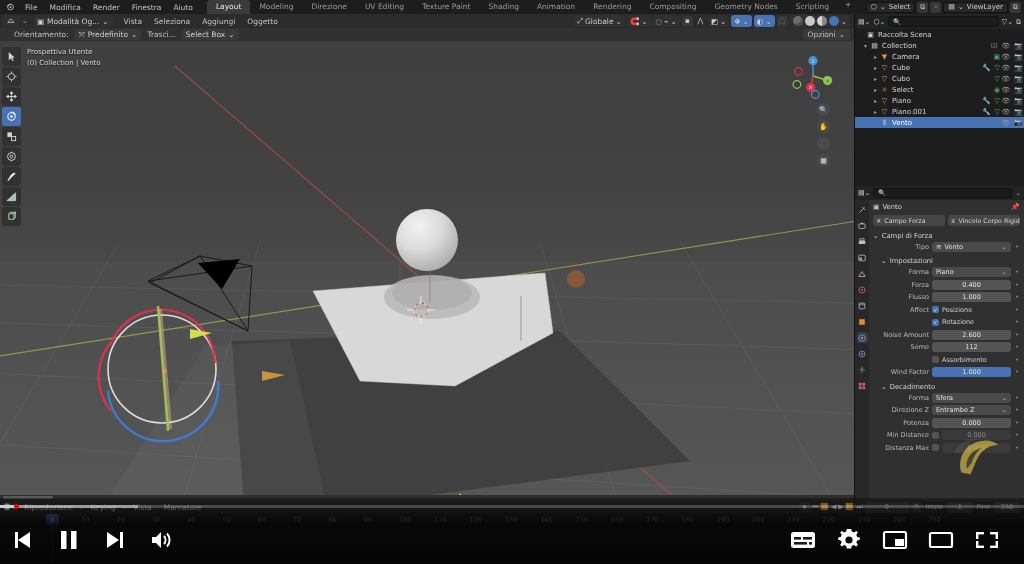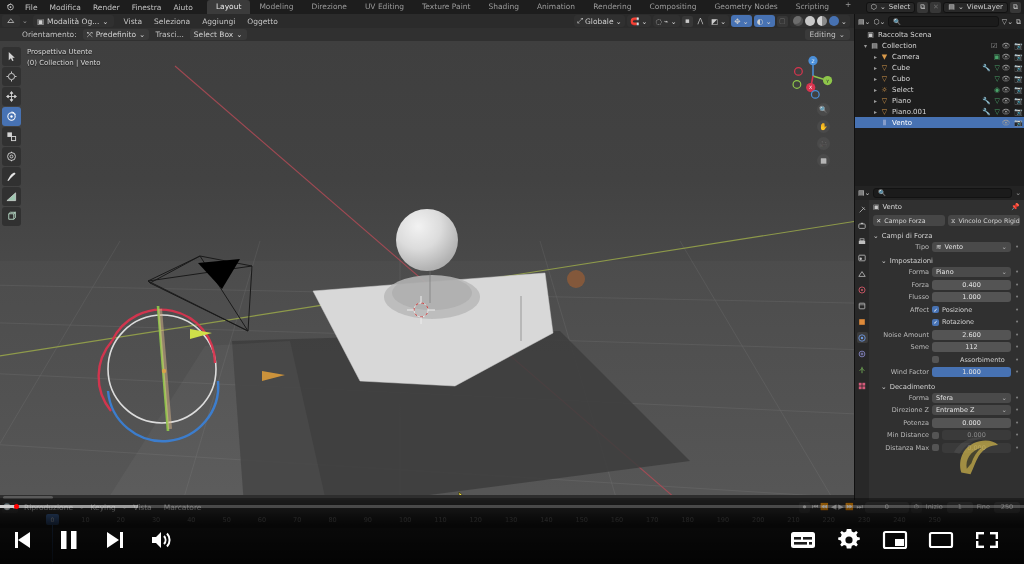--- a/index.html
+++ b/index.html
@@ -52,21 +52,21 @@
   .sb1 { background:#6d6d6d; box-shadow: inset -2px -2px 0 rgba(0,0,0,.25); }
   .sb2 { background:#c9c9c9; }
   .sb3 { background:linear-gradient(90deg,#d5d5d5 50%,#8a8a8a 50%); border-radius:50%; }
   .sb4 { background:#4772b3; }
   .activetog { background:#4772b3 !important; }
 
   
   .toolrow {
     position:absolute; left:0; top:28px; width:854px; height:13px;
     background:#303030; display:flex; align-items:center; font-size:7.5px;
-    color:#c0c0c0; padding-left:22px; gap:6px; white-space:nowrap;
+    color:#c0c0c0; padding-left:14px; gap:6px; white-space:nowrap;
   }
   .toolrow .field { background:#393939; border-radius:3px; height:11px;
      display:flex; align-items:center; padding:0 4px; gap:3px; color:#d2d2d2; }
   .opt-btn { margin-left:auto; margin-right:4px; background:#3a3a3a; border-radius:3px;
      height:11px; display:flex; align-items:center; padding:0 5px; gap:3px; }
 
   
   .viewport {
     position:absolute; left:0; top:41px; width:854px; height:459px;
     background:#3b3b3b; overflow:hidden;
@@ -330,21 +330,21 @@
       <span>⤧</span>
       <span>Predefinito</span>
       <span>⌄</span>
     </div>
     <span>Trasci...</span>
     <div class="field">
       <span>Select Box</span>
       <span>⌄</span>
     </div>
     <div class="opt-btn">
-      <span>Editing</span>
+      <span>Opzioni</span>
       <span>⌄</span>
     </div>
   </div>
 
   <div class="viewport">
     <div class="vp-sky"></div>
     <div class="vp-floor"></div>
 
     <svg width="854" height="459" style="position:absolute;left:0;top:0;">
 
@@ -813,21 +813,21 @@
           <div class="prow">
             <span class="plabel">Seme</span>
             <div class="pfield">
               <span>112</span>
             </div>
             <span class="pdot">•</span>
           </div>
 
           <div class="prow">
             <span class="plabel"></span>
-            <div style="flex:1;display:flex;align-items:center;gap:21px;">
+            <div style="flex:1;display:flex;align-items:center;gap:3px;">
               <span class="cbox off"></span>
               <span class="cbtxt">Assorbimento</span>
             </div>
             <span class="pdot">•</span>
           </div>
 
           <div class="prow">
             <span class="plabel">Wind Factor</span>
             <div class="pfield highlight">
               <span>1.000</span>

